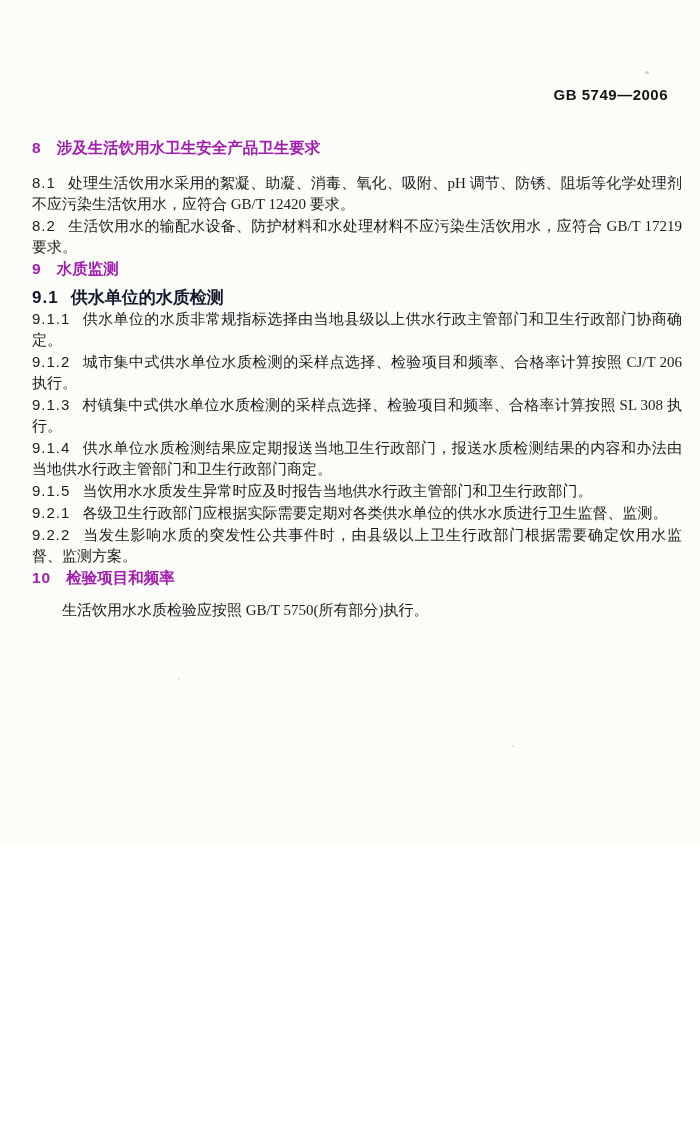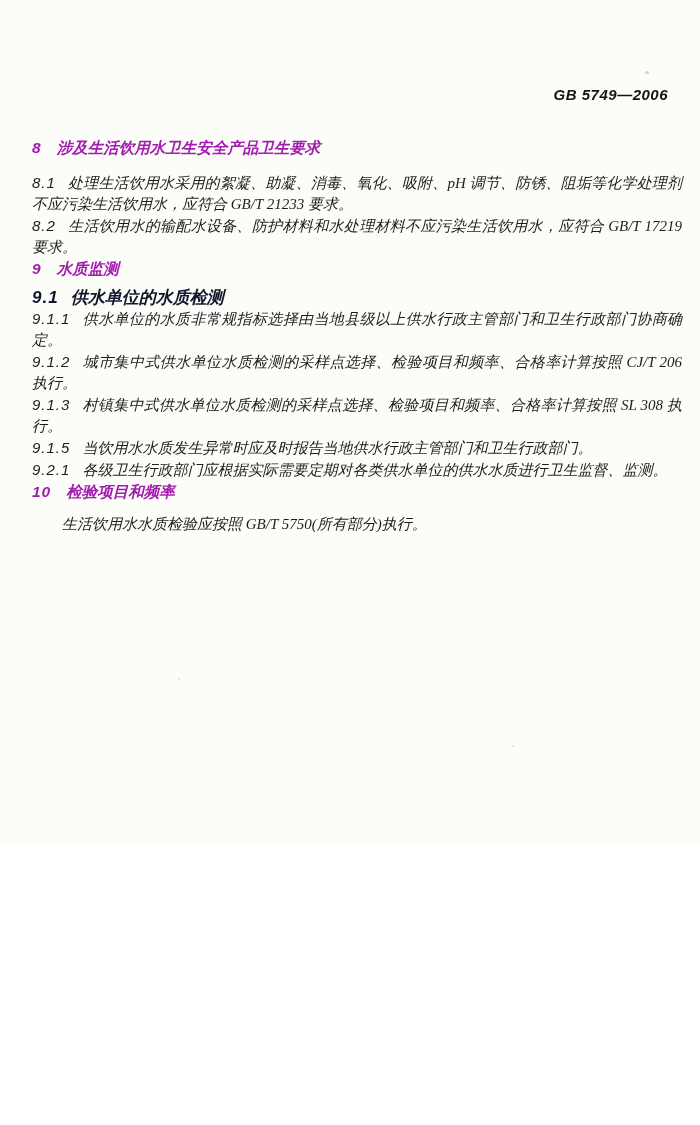--- a/index.html
+++ b/index.html
@@ -6,21 +6,20 @@
   body { background: #ffffff; }
 
   .page {
     position: relative;
     width: 700px;
     height: 846px;
     background: #fcfcf9;
     color: #1c1c1c;
     font-family: "Liberation Serif", "DejaVu Serif", serif;
     overflow: hidden;
-    font-style: italic;
   }
 
   .doc-header {
     position: absolute;
     top: 86px;
     right: 32px;
     font-family: "Liberation Sans", "DejaVu Sans", sans-serif;
     font-weight: 700;
     font-size: 15px;
     letter-spacing: 0.5px;
@@ -96,40 +95,42 @@
 <body>
 
 <div class="page">
 
   <div class="doc-header">GB 5749—2006</div>
 
   <div class="content">
 
     <h2 class="sec-title"><span class="sec-num">8</span><span>涉及生活饮用水卫生安全产品卫生要求</span></h2>
 
-    <p class="clause"><span class="cl-num">8.1</span><span>处理生活饮用水采用的絮凝、助凝、消毒、氧化、吸附、pH 调节、防锈、阻垢等化学处理剂不应污染生活饮用水，应符合 GB/T 21233 要求。</span></p>
+    <p class="clause"><span class="cl-num">8.1</span><span>处理生活饮用水采用的絮凝、助凝、消毒、氧化、吸附、pH 调节、防锈、阻垢等化学处理剂不应污染生活饮用水，应符合 GB/T 12420 要求。</span></p>
 
     <p class="clause"><span class="cl-num">8.2</span><span>生活饮用水的输配水设备、防护材料和水处理材料不应污染生活饮用水，应符合 GB/T 17219 要求。</span></p>
 
     <h2 class="sec-title mt mb8"><span class="sec-num">9</span><span>水质监测</span></h2>
 
     <p class="subsec-title"><span class="cl-num">9.1</span><span>供水单位的水质检测</span></p>
 
     <p class="clause"><span class="cl-num">9.1.1</span><span>供水单位的水质非常规指标选择由当地县级以上供水行政主管部门和卫生行政部门协商确定。</span></p>
 
     <p class="clause"><span class="cl-num">9.1.2</span><span>城市集中式供水单位水质检测的采样点选择、检验项目和频率、合格率计算按照 CJ/T 206 执行。</span></p>
 
     <p class="clause"><span class="cl-num">9.1.3</span><span>村镇集中式供水单位水质检测的采样点选择、检验项目和频率、合格率计算按照 SL 308 执行。</span></p>
 
+    <p class="clause"><span class="cl-num">9.1.4</span><span>供水单位水质检测结果应定期报送当地卫生行政部门，报送水质检测结果的内容和办法由当地供水行政主管部门和卫生行政部门商定。</span></p>
 
     <p class="clause"><span class="cl-num">9.1.5</span><span>当饮用水水质发生异常时应及时报告当地供水行政主管部门和卫生行政部门。</span></p>
 
 
     <p class="clause"><span class="cl-num">9.2.1</span><span>各级卫生行政部门应根据实际需要定期对各类供水单位的供水水质进行卫生监督、监测。</span></p>
 
+    <p class="clause"><span class="cl-num">9.2.2</span><span>当发生影响水质的突发性公共事件时，由县级以上卫生行政部门根据需要确定饮用水监督、监测方案。</span></p>
 
 
     <h2 class="sec-title mt mb12"><span class="sec-num">10</span><span>检验项目和频率</span></h2>
 
     <p class="clause indent">生活饮用水水质检验应按照 GB/T 5750(所有部分)执行。</p>
 
   </div>
 
   <div class="page-number">7</div>
 

